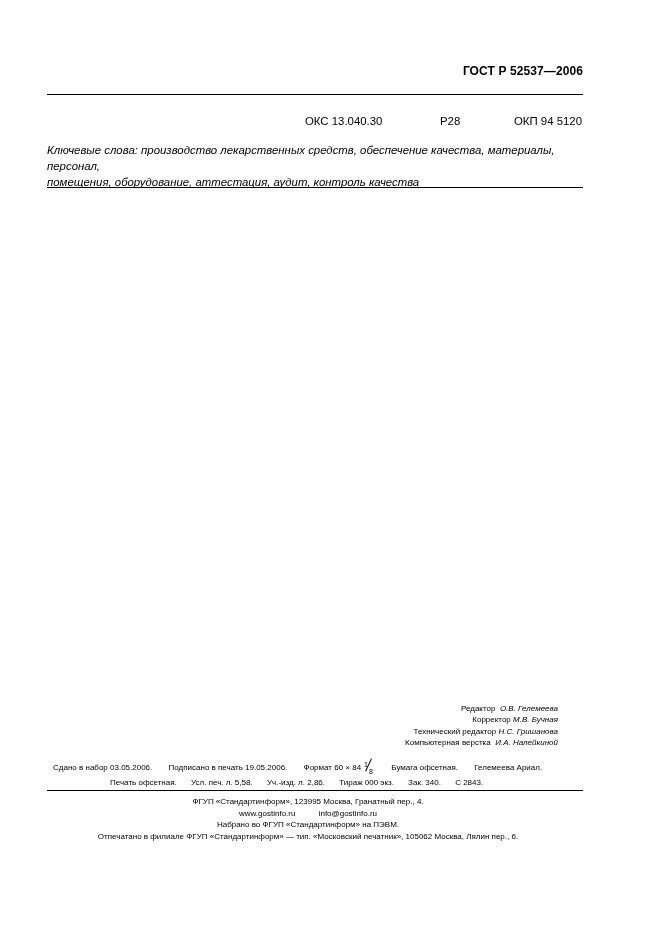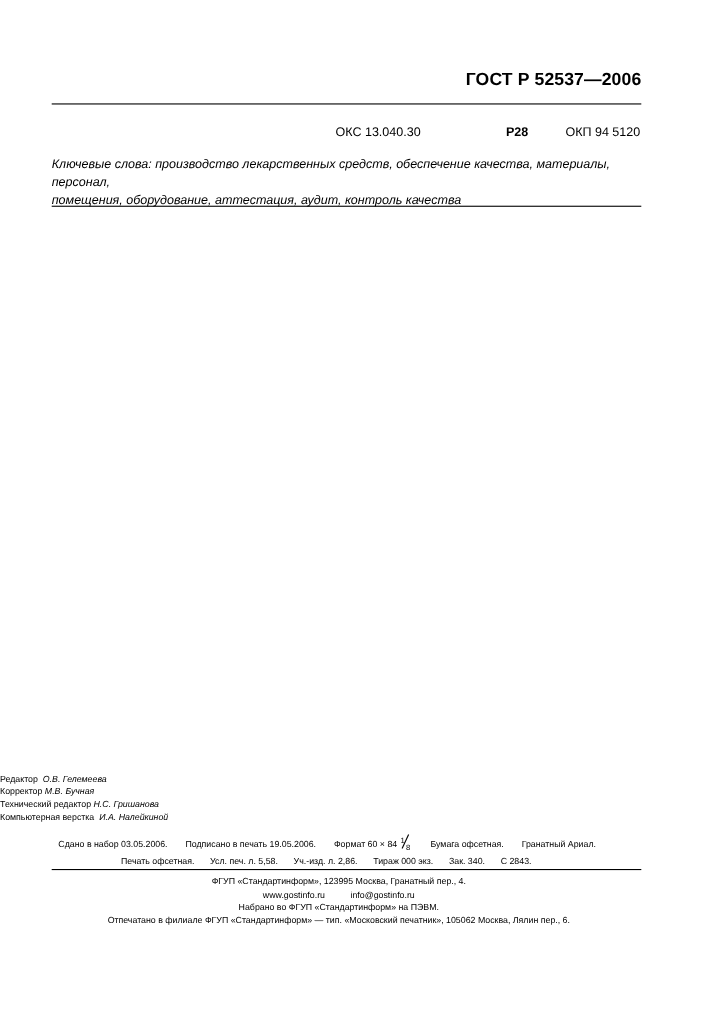--- a/index.html
+++ b/index.html
@@ -8,48 +8,48 @@
       background: #ffffff;
       color: #000000;
       font-family: "Liberation Sans", sans-serif;
       overflow: hidden;
     }
     .page { position: relative; width: 661px; height: 936px; }
     .abs { position: absolute; }
 
     .gost-code {
       top: 64px; right: 78px;
-      font-size: 16px; font-weight: bold;
+      font-size: 12px; font-weight: bold;
       letter-spacing: 0.1px;
     }
     .rule {
       left: 47px; width: 536px; height: 1px;
       background: #000;
     }
     .rule.thick { height: 1.3px; }
 
     .codes-row {
       top: 115px; left: 47px; width: 536px;
       font-size: 11.4px;
       height: 14px;
     }
     .codes-row span { position: absolute; white-space: nowrap; }
     .c-udk { left: 0; }
     .c-oks { left: 258px; }
-    .c-r { left: 413px; font-weight: bold; }
+    .c-r { left: 393px; }
     .c-okp { left: 467px; }
 
     .keywords {
       top: 142px; left: 47px; width: 540px;
       font-size: 11.4px; line-height: 16px; font-style: italic;
     }
 
     .staff {
       top: 703px; left: 0; width: 558px;
-      text-align: left;
+      text-align: right;
       font-size: 8px; line-height: 11.3px;
     }
     .staff .name { font-style: italic; }
 
     .print-info {
       top: 760px; left: 0; width: 661px;
       font-size: 8px; line-height: 15px;
     }
     .print-info .line1 {
       position: absolute; left: 53px; top: 0; white-space: nowrap;
@@ -119,21 +119,21 @@
       <span class="name">И.А. Налейкиной</span>
     </div>
   </div>
 
   <div class="abs print-info">
     <div class="line1">
       <span>Сдано в набор 03.05.2006.</span><span class="gap"></span>
       <span>Подписано в печать 19.05.2006.</span><span class="gap"></span>
       <span>Формат 60 × 84</span><span class="frac"><span class="n">1</span><span class="slash"></span><span class="d">8</span></span><span class="gap"></span>
       <span>Бумага офсетная.</span><span class="gap"></span>
-      <span>Гранатный Ариал.</span>
+      <span>Гелемеева Ариал.</span>
     </div>
     <div class="line2">
       <span>Печать офсетная.</span><span class="gap" style="width:12px"></span>
       <span>Усл. печ. л. 5,58.</span><span class="gap" style="width:12px"></span>
       <span>Уч.-изд. л. 2,86.</span><span class="gap" style="width:12px"></span>
       <span>Тираж  000 экз.</span><span class="gap" style="width:12px"></span>
       <span>Зак. 340.</span><span class="gap" style="width:12px"></span>
       <span>С 2843.</span>
     </div>
   </div>

